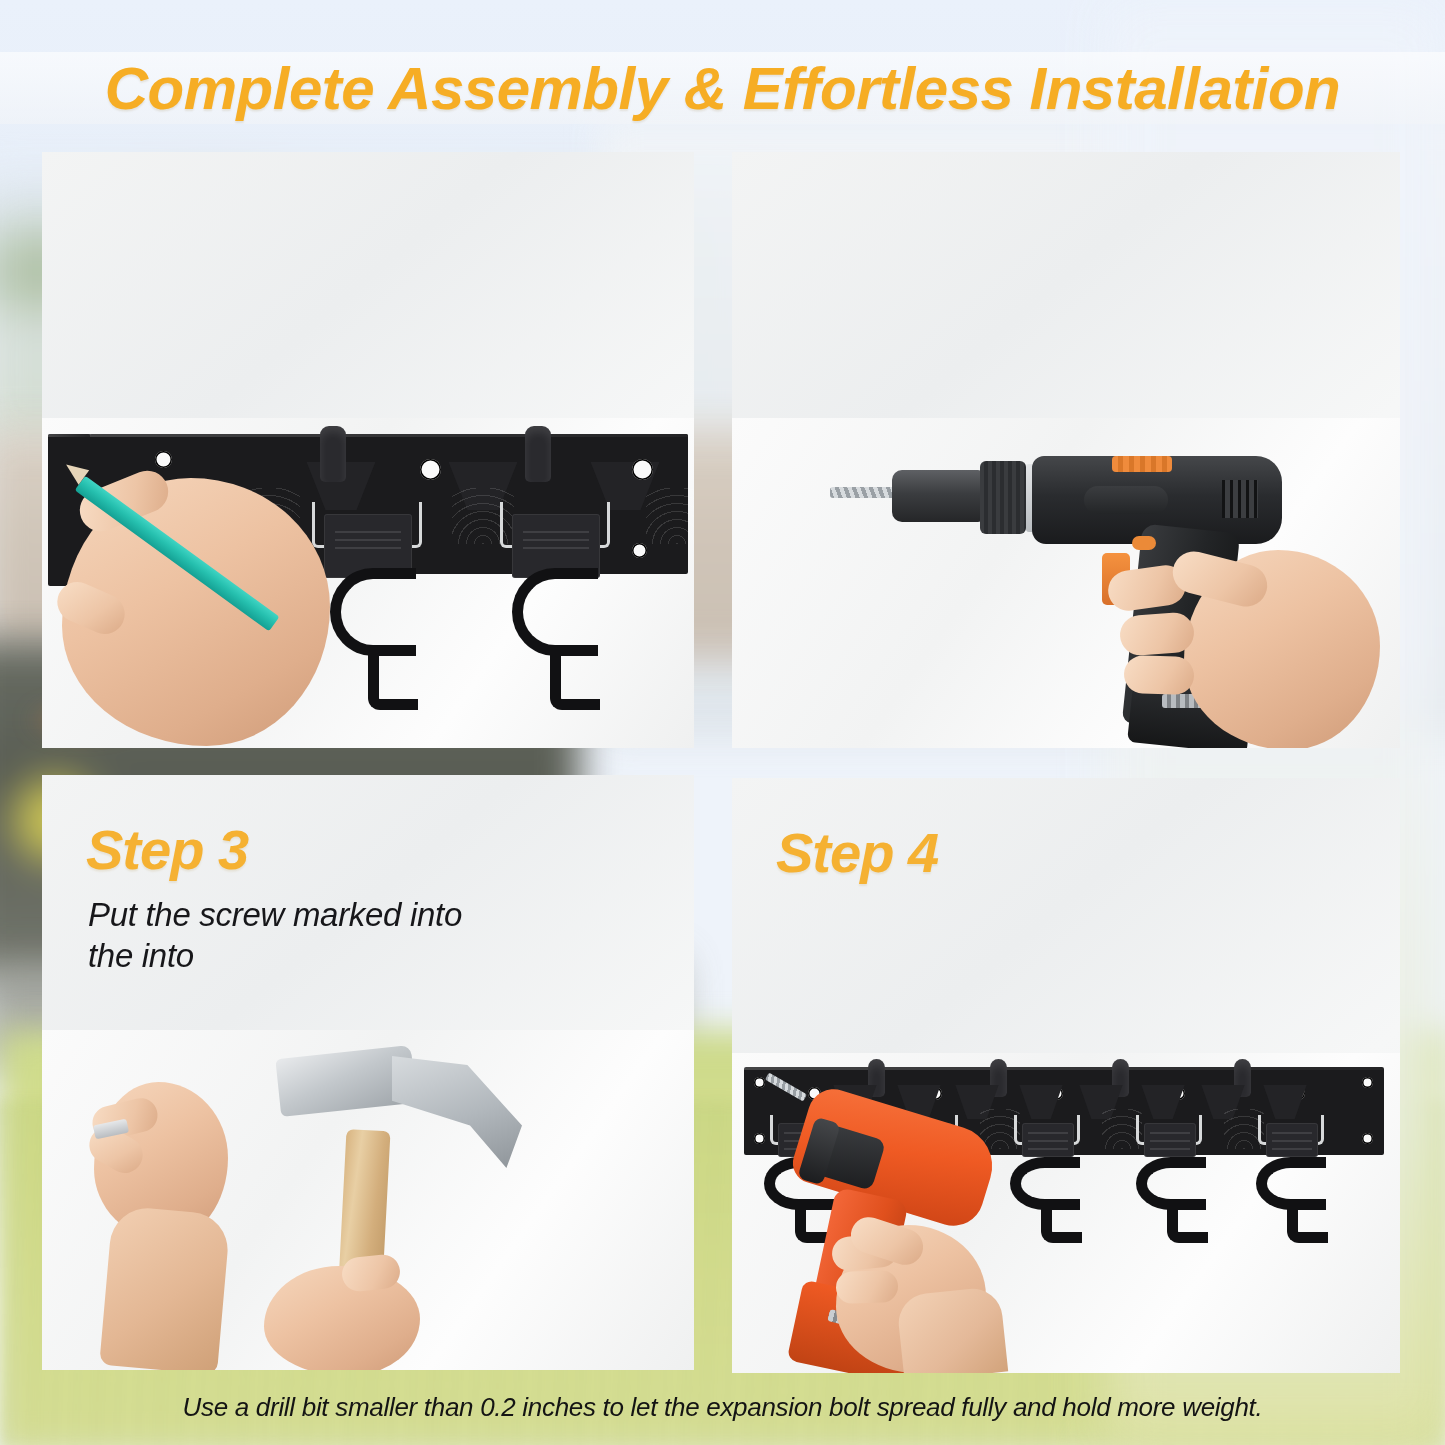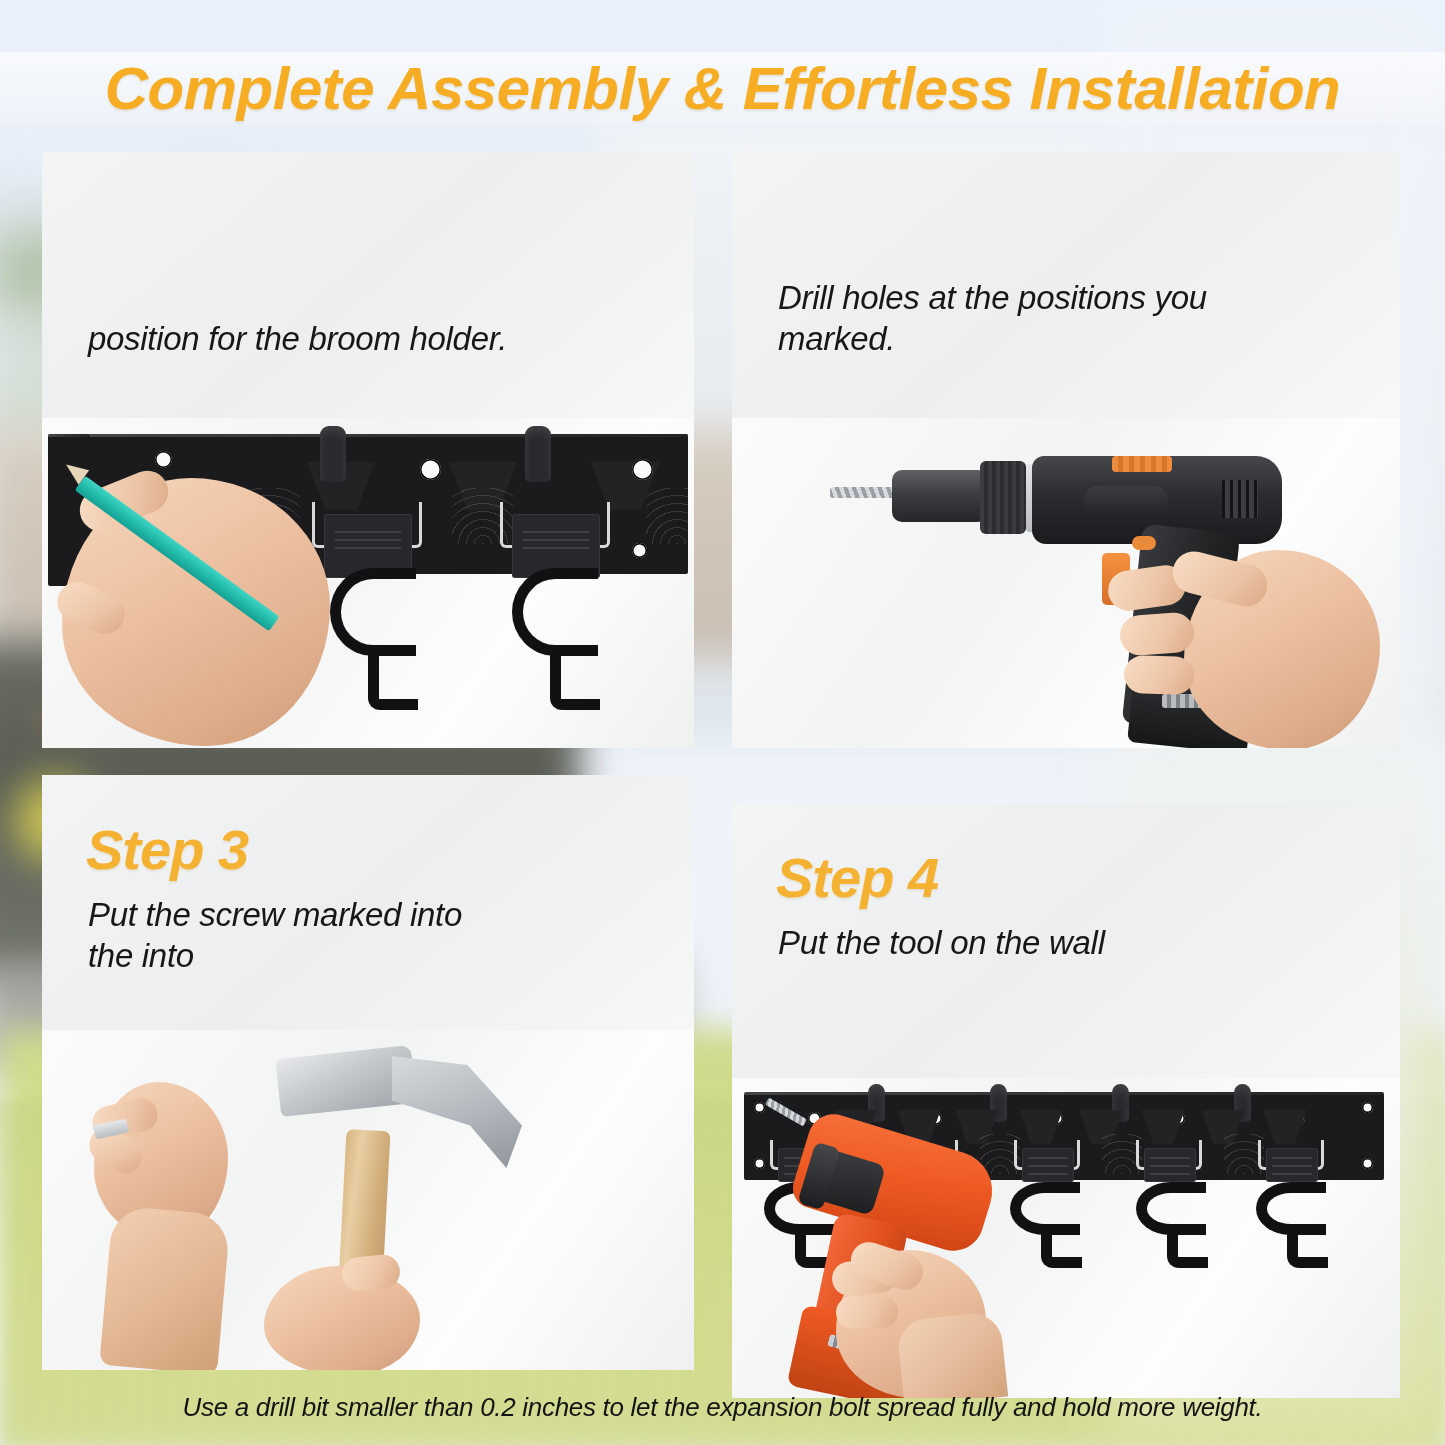--- a/index.html
+++ b/index.html
@@ -86,21 +86,21 @@
 
   
   .panel {
     position:absolute;
     background:linear-gradient(140deg,#f3f4f4 0%,#eceeef 35%,#f6f7f7 70%,#eef0f0 100%);
     overflow:hidden;
   }
   #panel-1 { left:42px;  top:152px;  width:652px; height:596px; }
   #panel-2 { left:732px; top:152px;  width:668px; height:596px; }
   #panel-3 { left:42px;  top:775px;  width:652px; height:595px; }
-  #panel-4 { left:732px; top:803px;  width:668px; height:595px; }
+  #panel-4 { left:732px; top:778px;  width:668px; height:595px; }
 
   .step-head {
     position:absolute; left:44px; top:48px;
     font-size:56px; font-weight:bold; font-style:italic; color:#F5B132;
     letter-spacing:-1px;
     text-shadow:0 2px 2px rgba(160,120,30,.13);
   }
   .step-desc {
     position:absolute; left:46px; top:126px; right:22px;
     font-size:33px; font-style:italic; color:#17171a;
@@ -227,21 +227,20 @@
   <div class="rightwash"></div>
 </div>
 
 <div id="title-bar">
   <div id="title">Complete Assembly &amp; Effortless Installation</div>
 </div>
 
 <div class="panel" id="panel-1">
   <div class="step-desc">
     <br>
-    <span>position for the broom holder.</span>
   </div>
 
   <div class="photo" id="p1-photo">
     <div class="wall"></div>
 
     <div class="rail" style="left:6px;top:16px;width:640px;height:56px;"></div>
     <div class="rail-hole" style="left:20px;top:24px;width:13px;height:13px;"></div>
     <div class="rail-hole" style="left:20px;top:150px;width:13px;height:13px;"></div>
     <div class="rail" style="left:6px;top:16px;width:42px;height:152px;"></div>
     <div class="rail" style="left:48px;top:16px;width:598px;height:140px;"></div>
@@ -282,24 +281,20 @@
 
     <div class="hand" style="left:20px;top:60px;width:268px;height:268px;"></div>
     <div class="finger" style="left:36px;top:62px;width:92px;height:42px;transform:rotate(-22deg);"></div>
     <div class="finger" style="left:14px;top:170px;width:70px;height:40px;transform:rotate(24deg);"></div>
     <div class="pencil" style="left:38px;top:56px;width:240px;height:18px;transform:rotate(36deg);"></div>
     <div class="pencil-tip" style="left:22px;top:44px;transform:rotate(36deg);"></div>
   </div>
 </div>
 
 <div class="panel" id="panel-2">
-  <div class="step-desc">
-    <span>Drill holes at the positions you</span><br>
-    <span>marked.</span>
-  </div>
 
   <div class="photo" style="height:330px;">
     <div class="wall"></div>
 
     <div style="position:absolute;left:98px;top:69px;width:70px;height:11px;border-radius:3px;
                 background:repeating-linear-gradient(70deg,#9aa0a5 0 4px,#d7dbde 4px 8px);"></div>
 
     <div style="position:absolute;left:160px;top:52px;width:92px;height:52px;border-radius:10px 6px 6px 10px;
                 background:linear-gradient(180deg,#5e6064 0%,#3b3d40 45%,#252628 100%);"></div>
 
@@ -361,21 +356,21 @@
     <div style="position:absolute;left:64px;top:180px;width:118px;height:160px;border-radius:38px 38px 12px 12px;
                 background:linear-gradient(140deg,#f2cfb2 0%,#e3b794 55%,#cfa077 100%);transform:rotate(5deg);"></div>
     <div class="hand" style="left:222px;top:236px;width:156px;height:110px;"></div>
     <div class="finger" style="left:300px;top:226px;width:58px;height:34px;transform:rotate(-6deg);"></div>
   </div>
 </div>
 
 <div class="panel" id="panel-4">
   <div class="step-head">Step 4</div>
   <div class="step-desc">
-    <span>Put the tool on the wall</span><br>
+    <br>
   </div>
 
   <div class="photo" style="height:320px;">
     <div class="wall"></div>
 
     <div class="rail" style="left:12px;top:14px;width:640px;height:88px;"></div>
     <div class="rail-hole" style="left:22px;top:24px;width:11px;height:11px;"></div>
     <div class="rail-hole" style="left:22px;top:80px;width:11px;height:11px;"></div>
     <div class="rail-hole" style="left:630px;top:24px;width:11px;height:11px;"></div>
     <div class="rail-hole" style="left:630px;top:80px;width:11px;height:11px;"></div>

